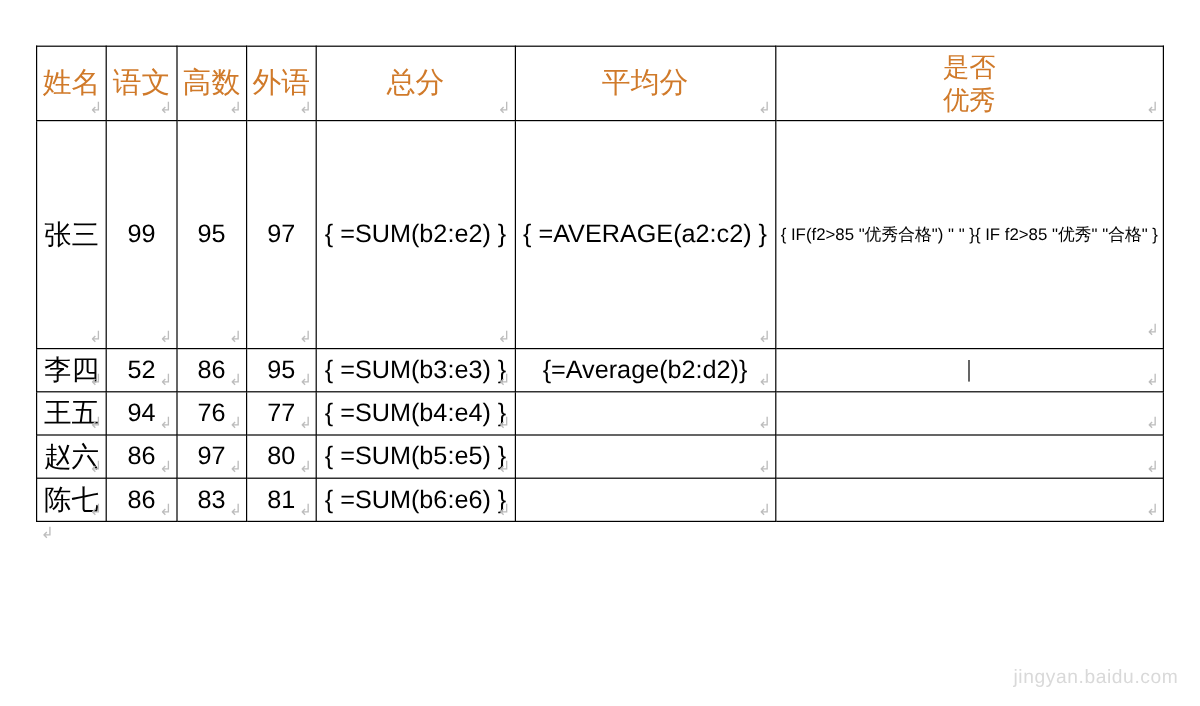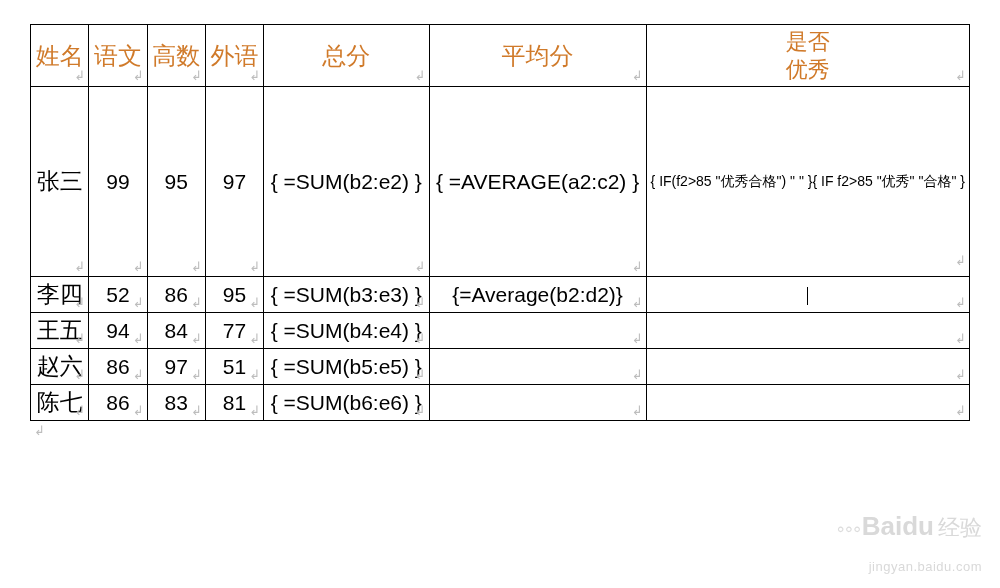--- a/index.html
+++ b/index.html
@@ -81,25 +81,25 @@
   }
   .watermark .brand {
     font-size: 26px;
     font-weight: bold;
   }
   .watermark .cn {
     font-size: 22px;
     margin-left: 4px;
   }
   .watermark .url {
-    font-size: 13px;
+    font-size: 16px;
     letter-spacing: .5px;
     margin-top: 20px;
   }
-  .table-wrap { white-space: nowrap; }
+  .table-wrap { white-space: nowrap; margin-top: 14px; }
 </style>
 </head>
 <body>
 
 <div class="page">
   <div class="table-wrap">
     <table>
       <thead>
         <tr>
           <th class="col-name"><span>姓名</span><span class="ph">↲</span></th>
@@ -127,48 +127,45 @@
           <td><span>52</span><span class="ph">↲</span></td>
           <td><span>86</span><span class="ph">↲</span></td>
           <td><span>95</span><span class="ph">↲</span></td>
           <td><span>{  =SUM(b3:e3)  }</span><span class="ph">↲</span></td>
           <td><span>{=Average(b2:d2)}</span><span class="ph">↲</span></td>
           <td><span class="cursor"></span><span class="ph">↲</span></td>
         </tr>
         <tr class="row-norm">
           <td class="name"><span>王五</span><span class="ph">↲</span></td>
           <td><span>94</span><span class="ph">↲</span></td>
-          <td><span>84</span><span class="ph">↲</span></td>
+          <td><span>76</span><span class="ph">↲</span></td>
           <td><span>77</span><span class="ph">↲</span></td>
           <td><span>{  =SUM(b4:e4)  }</span><span class="ph">↲</span></td>
           <td><span></span><span class="ph">↲</span></td>
           <td><span></span><span class="ph">↲</span></td>
         </tr>
         <tr class="row-norm">
           <td class="name"><span>赵六</span><span class="ph">↲</span></td>
           <td><span>86</span><span class="ph">↲</span></td>
           <td><span>97</span><span class="ph">↲</span></td>
-          <td><span>51</span><span class="ph">↲</span></td>
+          <td><span>80</span><span class="ph">↲</span></td>
           <td><span>{  =SUM(b5:e5)  }</span><span class="ph">↲</span></td>
           <td><span></span><span class="ph">↲</span></td>
           <td><span></span><span class="ph">↲</span></td>
         </tr>
         <tr class="row-norm">
           <td class="name"><span>陈七</span><span class="ph">↲</span></td>
           <td><span>86</span><span class="ph">↲</span></td>
           <td><span>83</span><span class="ph">↲</span></td>
           <td><span>81</span><span class="ph">↲</span></td>
           <td><span>{  =SUM(b6:e6)  }</span><span class="ph">↲</span></td>
           <td><span></span><span class="ph">↲</span></td>
           <td><span></span><span class="ph">↲</span></td>
         </tr>
       </tbody>
     </table>
     <span class="end-mark">↲</span>
   </div>
 </div>
 
 <div class="watermark">
-  <div>
-    <span class="paws">∘∘∘</span><span class="brand"><span>Baidu</span></span><span class="cn">经验</span>
-  </div>
   <div class="url">jingyan.baidu.com</div>
 </div>
 
 </body></html>

